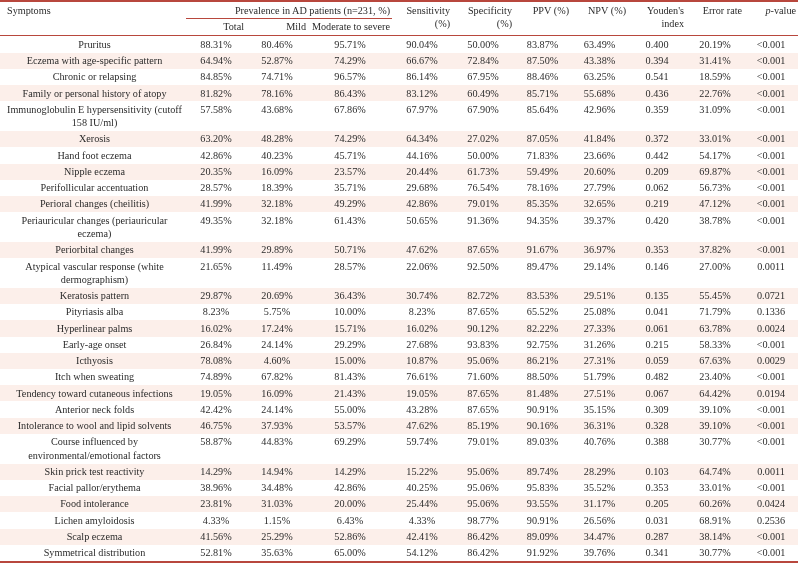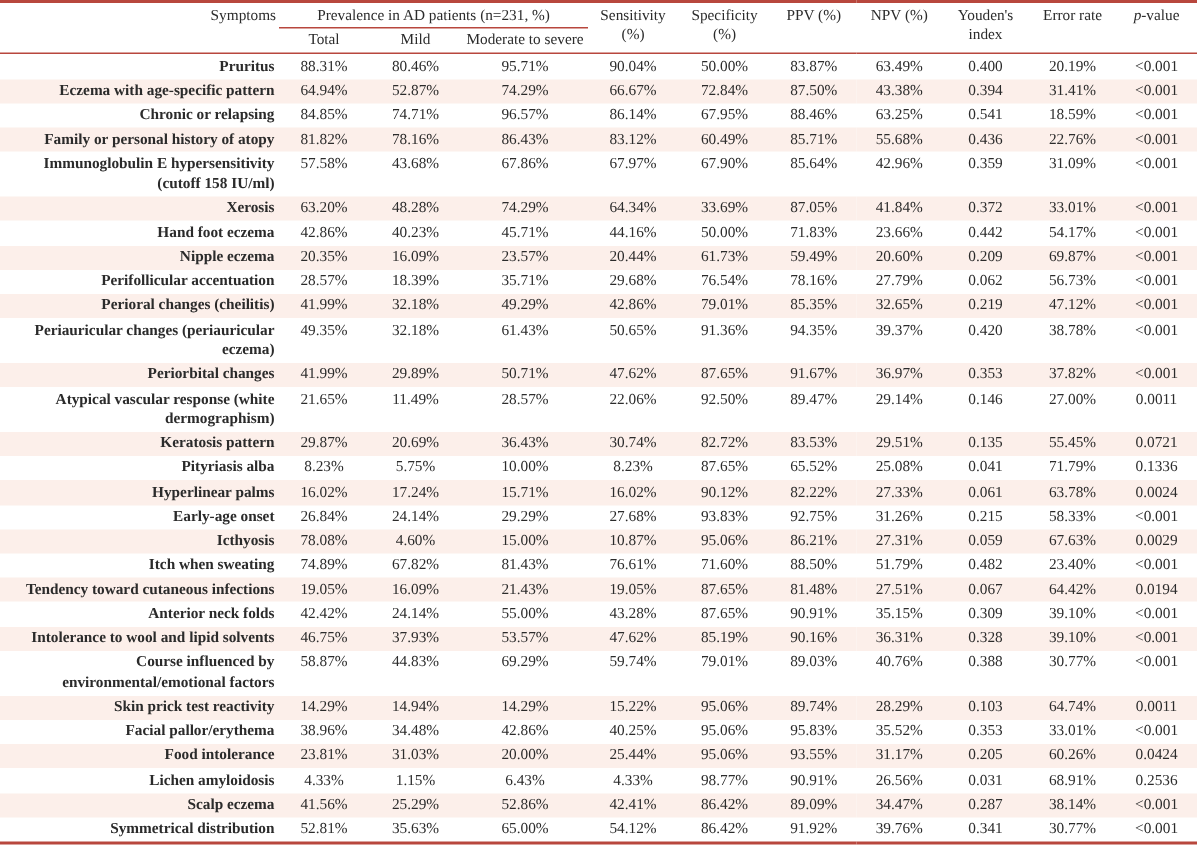--- a/index.html
+++ b/index.html
@@ -24,46 +24,45 @@
     font-size:10.2px;
     border-top:2px solid var(--rule-red);
     border-bottom:2px solid var(--rule-red);
   }
   thead{
     border-bottom:1px solid var(--rule-red);
   }
   th{
     font-weight:normal;
     vertical-align:top;
-    text-align:center;
+    text-align:right;
     padding:1.5px 2px;
     line-height:1.32;
     background:#ffffff;
   }
   th.sym-h{
-    text-align:right;
+    text-align:left;
     padding-left:7px;
   }
   th.span-h{
     border-bottom:1px solid var(--rule-red);
     padding-bottom:1px;
   }
   td{
     padding:1.4px 3px;
     line-height:1.32;
     vertical-align:top;
   }
   td.num{
     text-align:center;
     white-space:nowrap;
   }
   td.sym{
-    text-align:right;
+    text-align:center;
     padding-left:6px;
-    font-weight:bold;
   }
   tbody tr:nth-child(even){
     background:var(--stripe-pink);
   }
   .ital{font-style:italic;}
 </style>
 </head>
 <body>
 
 <div class="page">
@@ -164,21 +163,21 @@
           <td class="num">0.359</td>
           <td class="num">31.09%</td>
           <td class="num">&lt;0.001</td>
         </tr>
         <tr>
           <td class="sym">Xerosis</td>
           <td class="num">63.20%</td>
           <td class="num">48.28%</td>
           <td class="num">74.29%</td>
           <td class="num">64.34%</td>
-          <td class="num">33.69%</td>
+          <td class="num">27.02%</td>
           <td class="num">87.05%</td>
           <td class="num">41.84%</td>
           <td class="num">0.372</td>
           <td class="num">33.01%</td>
           <td class="num">&lt;0.001</td>
         </tr>
         <tr>
           <td class="sym">Hand foot eczema</td>
           <td class="num">42.86%</td>
           <td class="num">40.23%</td>

